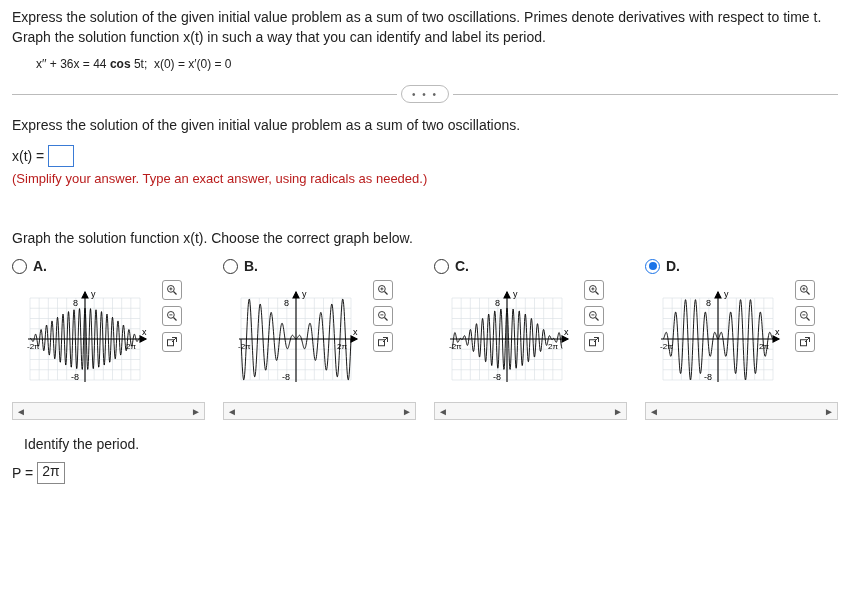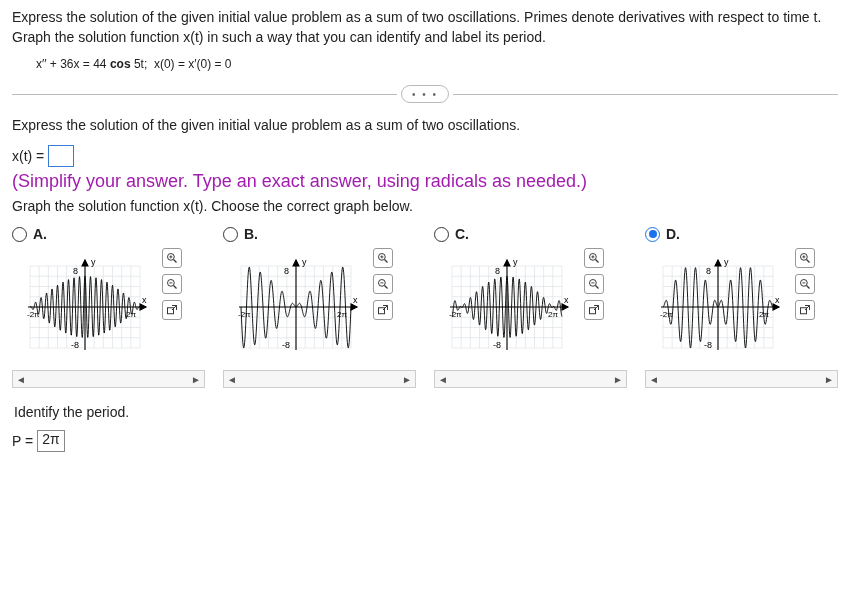--- a/index.html
+++ b/index.html
@@ -27,22 +27,22 @@
     color: #666; background: #fff; margin: 0 4px;
   }
   .prompt2 { margin: 4px 0 12px 0; }
   .answer-row { display: flex; align-items: center; gap: 4px; margin-bottom: 4px; }
   .answer-box {
     display: inline-block; min-width: 26px; height: 22px;
     border: 1px solid #3a7bd5; background: #fff;
     padding: 0 4px; font-size: 14px; text-align: center;
   }
   .outlined { border: 1px solid #888; padding: 0 4px; }
-  .hint { color: #a21caf; font-size: 18px; margin-bottom: 6px; }
-  .graph-prompt { margin-bottom: 12px; }
+  .hint { color: #b91c1c; font-size: 13px; margin-bottom: 0; }
+  .graph-prompt { margin-bottom: 12px; margin-top: 44px; }
 
   .options-row { display: flex; gap: 18px; margin-bottom: 4px; }
   .option { flex: 1; }
   .option-head { display: flex; align-items: center; gap: 6px; margin-bottom: 6px; font-weight: bold; }
   .radio {
     width: 15px; height: 15px; border: 1.5px solid #333; border-radius: 50%;
     display: inline-flex; align-items: center; justify-content: center;
   }
   .radio.selected::after {
     content: ""; width: 8px; height: 8px; background: #1a73e8; border-radius: 50%;
@@ -62,21 +62,21 @@
   .scroller {
     flex: 1; display: flex; align-items: center; height: 18px;
     border: 1px solid #ccc; background: #f6f6f6;
   }
   .scroll-arrow {
     width: 16px; display: flex; justify-content: center; align-items: center;
     color: #555; font-size: 10px;
   }
   .scroll-track { flex: 1; }
 
-  .period-label { margin: 6px 0 10px 2px; }
+  .period-label { margin: 6px 0 10px 12px; }
   .period-row { display: flex; align-items: center; gap: 4px; }
 
   .graph-svg { display: block; }
 
 </style>
 </head>
 <body>
 
 <div class="problem-text">Express the solution of the given initial value problem as a sum of two oscillations. Primes denote derivatives with respect to time t. Graph the solution function x(t) in such a way that you can identify and label its period.</div>
 <div class="equation">

